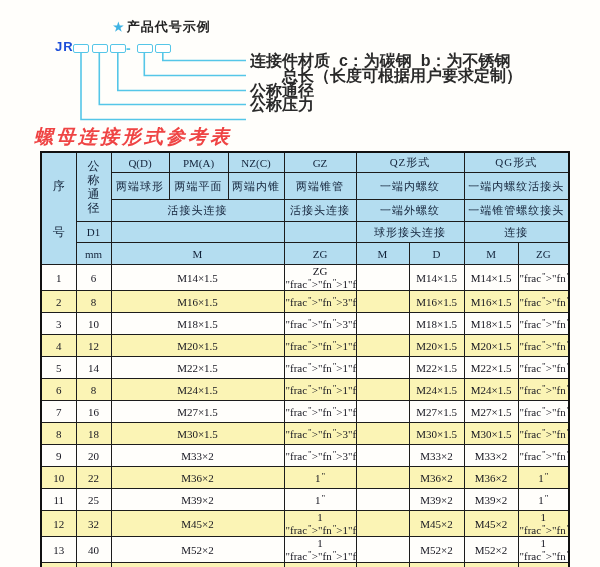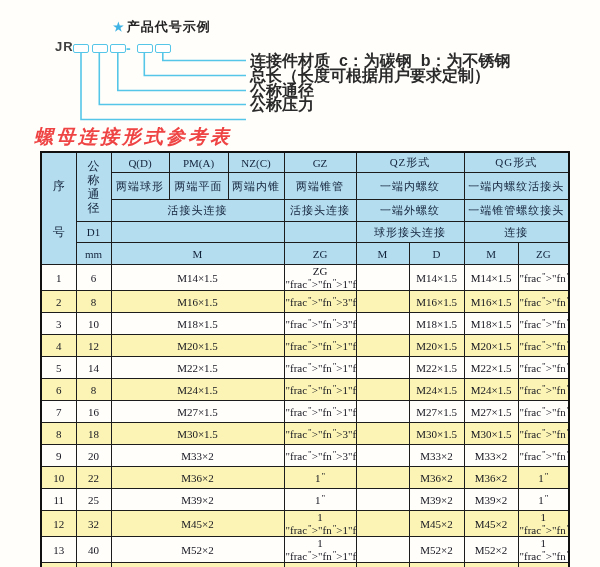--- a/index.html
+++ b/index.html
@@ -5,21 +5,21 @@
   html,body{margin:0;padding:0;}
   body{
     width:600px;height:567px;position:relative;background:#fffefb;
     font-family:"Liberation Sans",sans-serif;color:var(--c-text,#1c1c1c);
     overflow:hidden;
   }
   
   .diagram{position:absolute;left:0;top:0;width:504px;height:150px;}
   .diagram-title{position:absolute;left:113px;top:18px;font-size:13px;font-weight:bold;color:#222;letter-spacing:1px;white-space:pre;}
   .star{color:var(--c-star,#3fb3e3);margin-right:2px;font-size:12px;}
-  .jr-prefix{position:absolute;left:55px;top:39px;font-size:13px;font-weight:bold;color:#404040;letter-spacing:1px;}
+  .jr-prefix{position:absolute;left:55px;top:39px;font-size:13px;font-weight:bold;color:#1d4ed8;letter-spacing:1px;}
   .code-box{position:absolute;top:44px;width:14px;height:7px;border:1.6px solid var(--c-line,#55c6e8);border-radius:2px;background:#fff;}
   .code-sep{position:absolute;top:40px;left:126px;color:var(--c-line,#55c6e8);font-weight:900;font-size:14px;}
   .conn-svg{position:absolute;left:0;top:0;width:600px;height:150px;pointer-events:none;}
   .conn-svg polyline{fill:none;stroke:var(--c-line,#55c6e8);stroke-width:1.6;}
   .dlabel{position:absolute;left:250px;font-size:16px;font-weight:bold;color:#2a2a2a;line-height:13px;white-space:pre;}
   
   .table-title{
     position:absolute;left:34px;top:124px;margin:0;
     font-family:"Liberation Serif",serif;font-style:italic;font-weight:bold;
     font-size:19px;color:#ef4444;letter-spacing:3px;
@@ -58,21 +58,21 @@
   </svg>
   <div class="diagram-title"><span class="star">★</span><span>产品代号示例</span></div>
   <div class="jr-prefix">JR</div>
   <div class="code-box" style="left:73px;"></div>
   <div class="code-box" style="left:91.5px;"></div>
   <div class="code-box" style="left:110px;"></div>
   <span class="code-sep">-</span>
   <div class="code-box" style="left:136.5px;"></div>
   <div class="code-box" style="left:155px;"></div>
   <div class="dlabel" style="top:54px;">连接件材质  c：为碳钢  b：为不锈钢</div>
-  <div class="dlabel" style="top:69px;">总长（长度可根据用户要求定制）</div>
+  <div class="dlabel" style="top:69px;margin-left:32px;">总长（长度可根据用户要求定制）</div>
   <div class="dlabel" style="top:84px;">公称通径</div>
   <div class="dlabel" style="top:98px;">公称压力</div>
 </div>
 
 <h1 class="table-title">螺母连接形式参考表</h1>
 
 <table class="ref">
   <colgroup>
     <col style="width:35px">
       <col style="width:35px">

